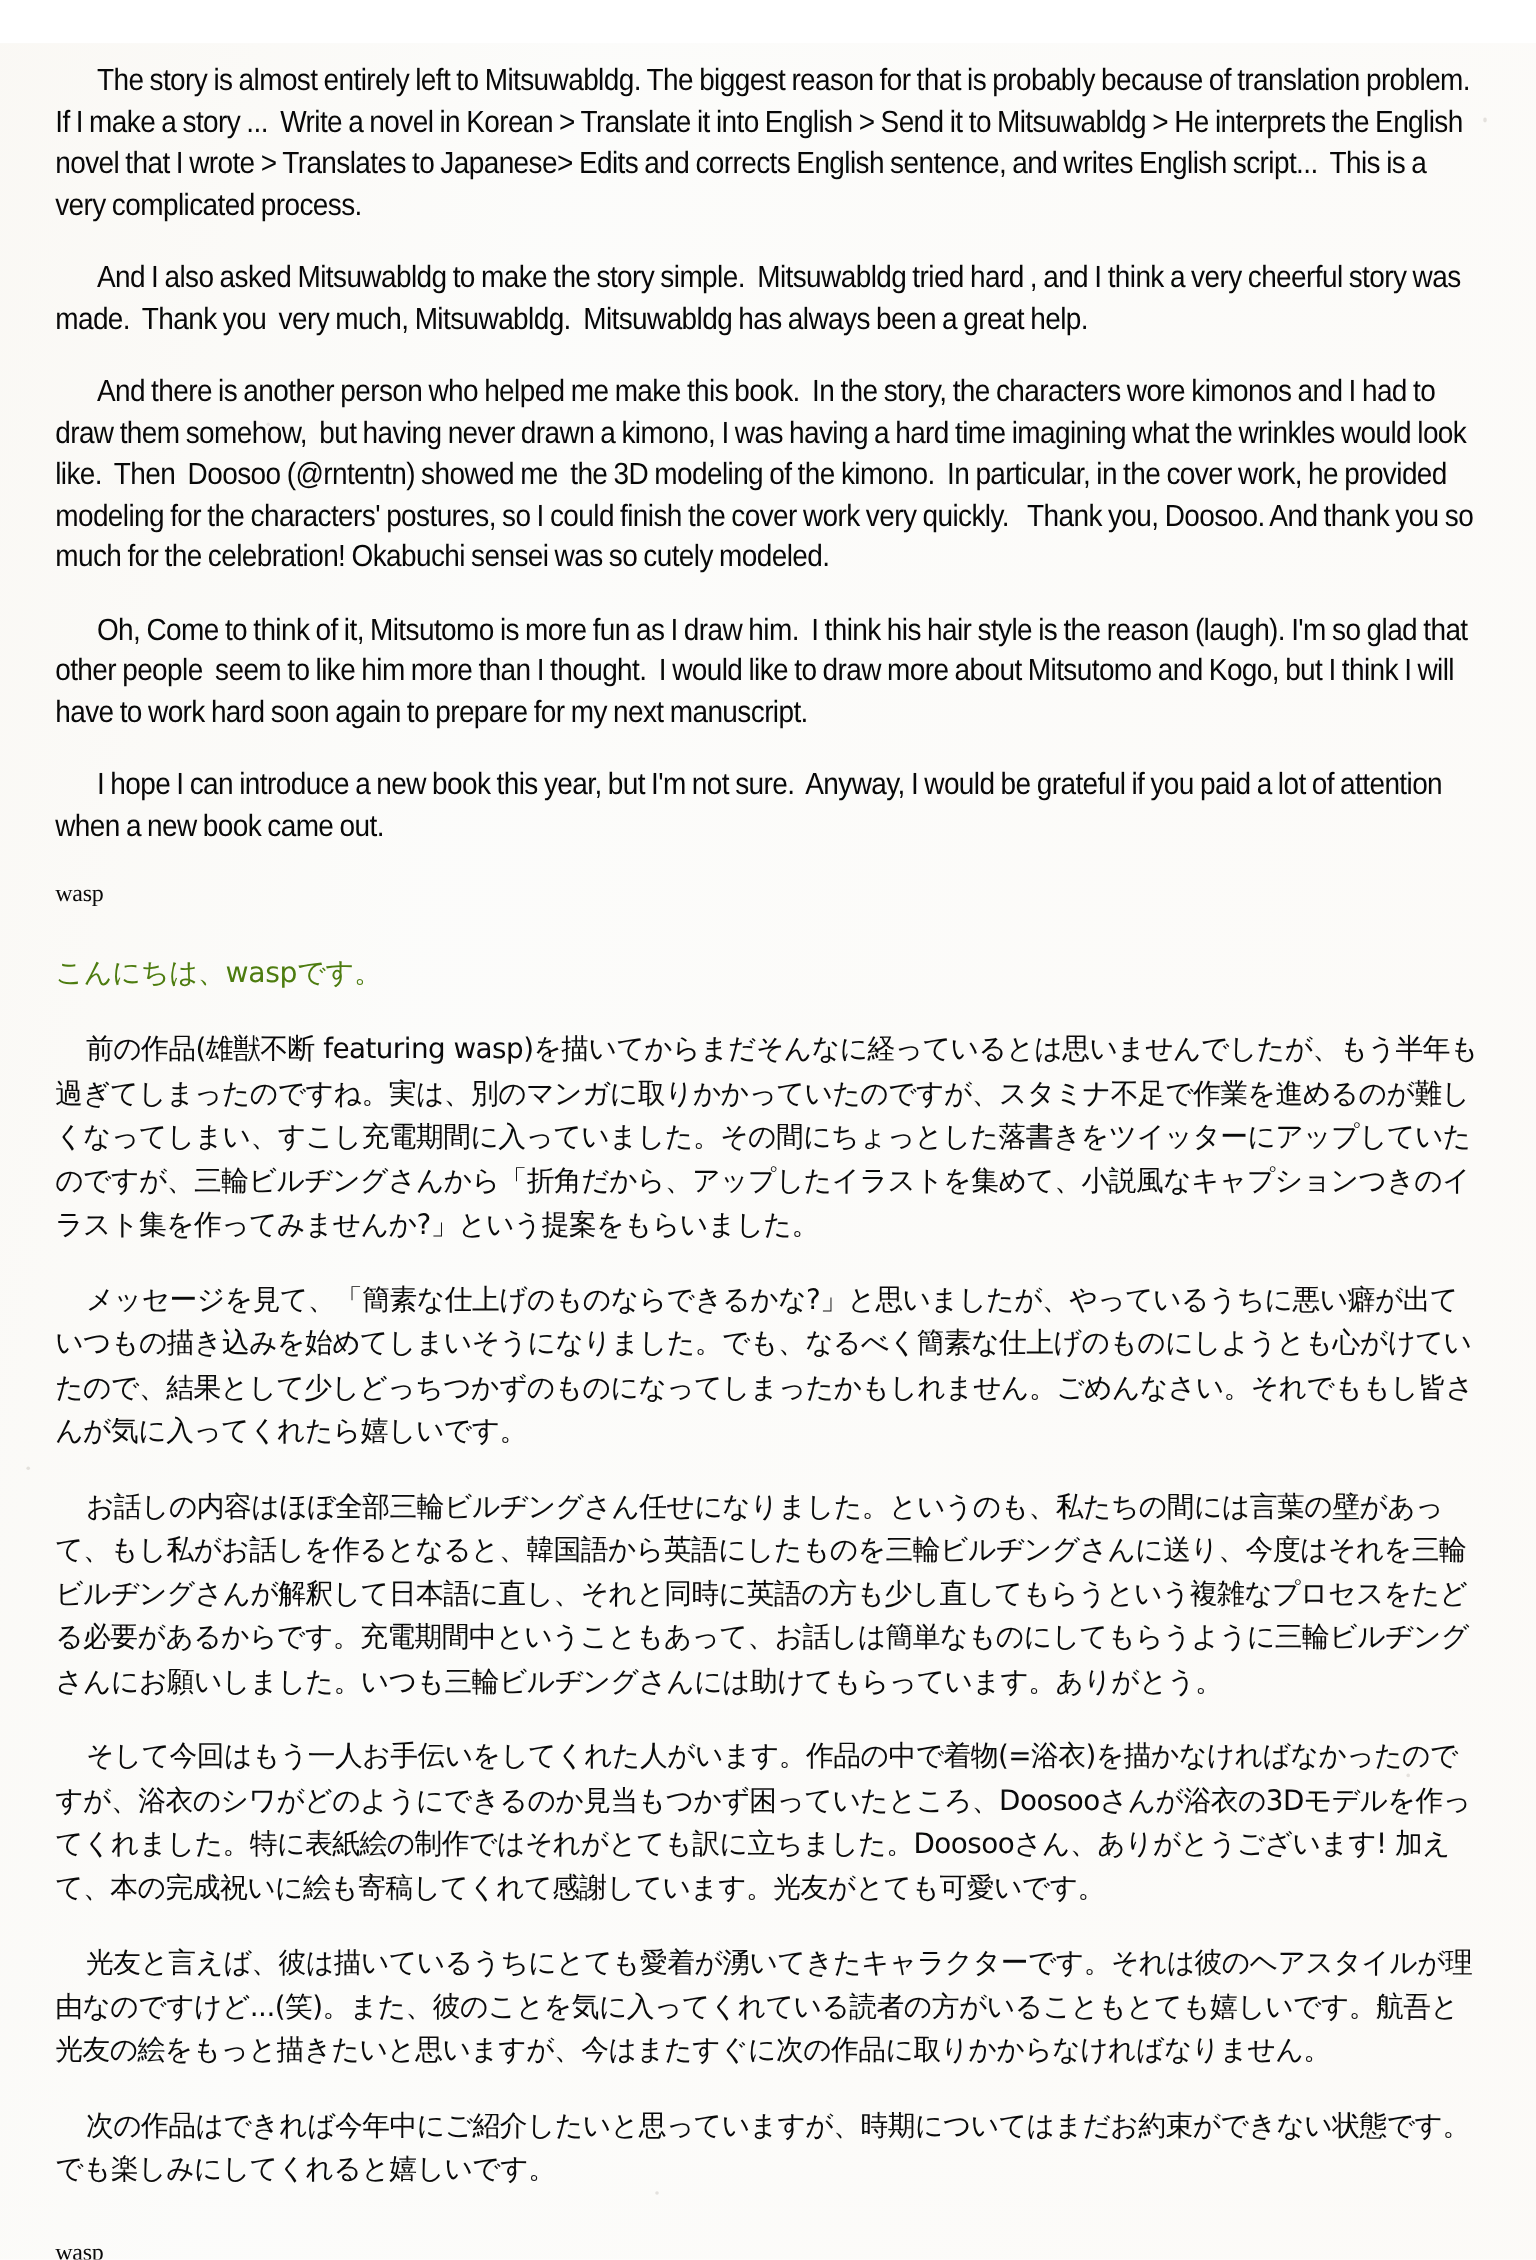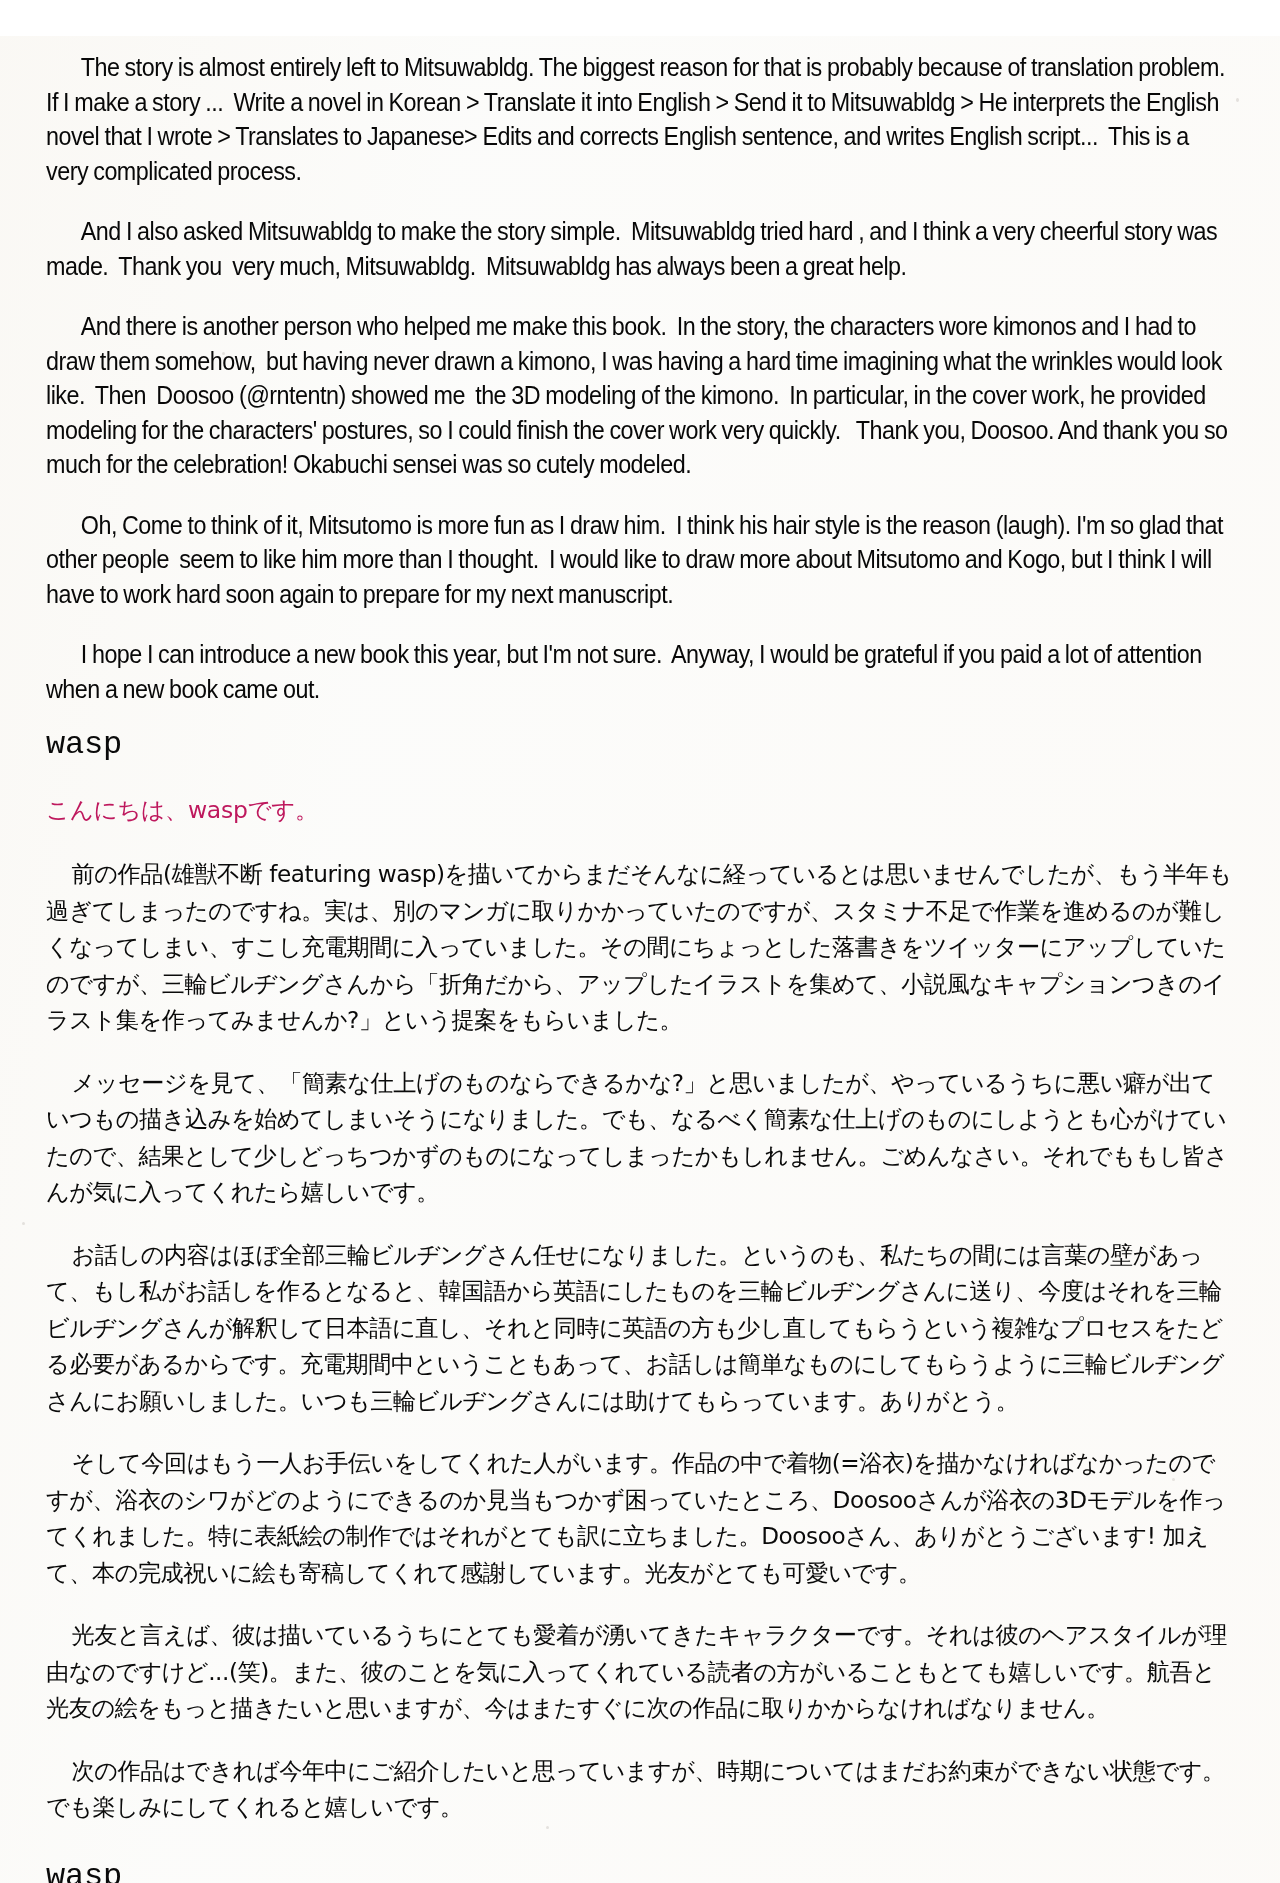--- a/index.html
+++ b/index.html
@@ -55,38 +55,38 @@
     transform: scaleX(0.915);
     transform-origin: left top;
     width: 109%;
     white-space: pre-wrap;
     font-weight: 400;
   }
   .en-para.tight { margin-bottom: 24px; }
 
   
   .sig {
-    font-family: Liberation Mono, monospace;
-    font-size: 32px;
+    font-family: Liberation Serif, serif;
+    font-size: 20px;
     line-height: 30px;
     margin: 0;
     color: #0a0a0a;
     letter-spacing: -0.2px;
   }
   .sig-top { margin: 14px 0 34px 0; }
   .sig-bottom { margin: 36px 0 0 0; }
 
   
   .jp-greeting {
     font-family: "DejaVu Sans", "Liberation Sans", sans-serif;
     font-size: 23.5px;
     line-height: 32px;
     margin: 0 0 30px 0;
     letter-spacing: -0.3px;
-    color: #be185d;
+    color: #4d7c0f;
   }
   .jp-para {
     font-family: "DejaVu Sans", "Liberation Sans", sans-serif;
     font-size: 23.5px;
     line-height: 36.5px;
     letter-spacing: -0.45px;
     text-indent: 26px;
     margin: 0 0 26px 0;
     color: #0a0a0a;
     white-space: pre-wrap;

